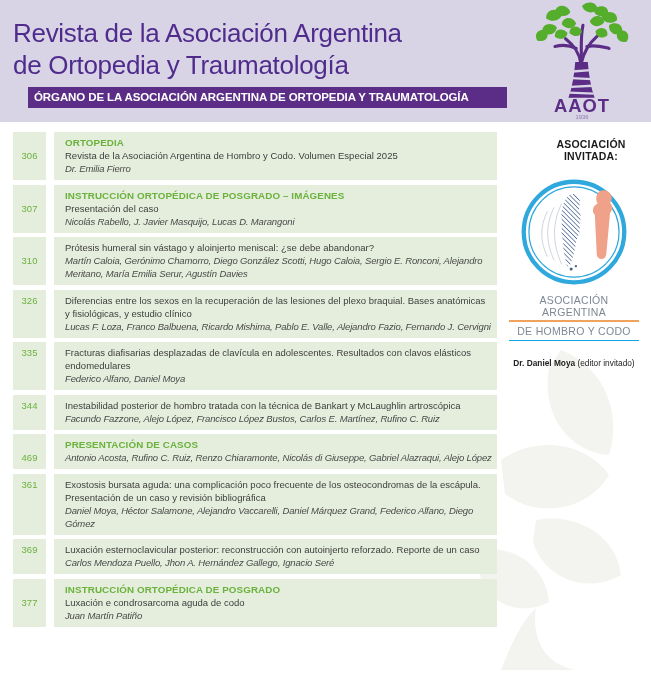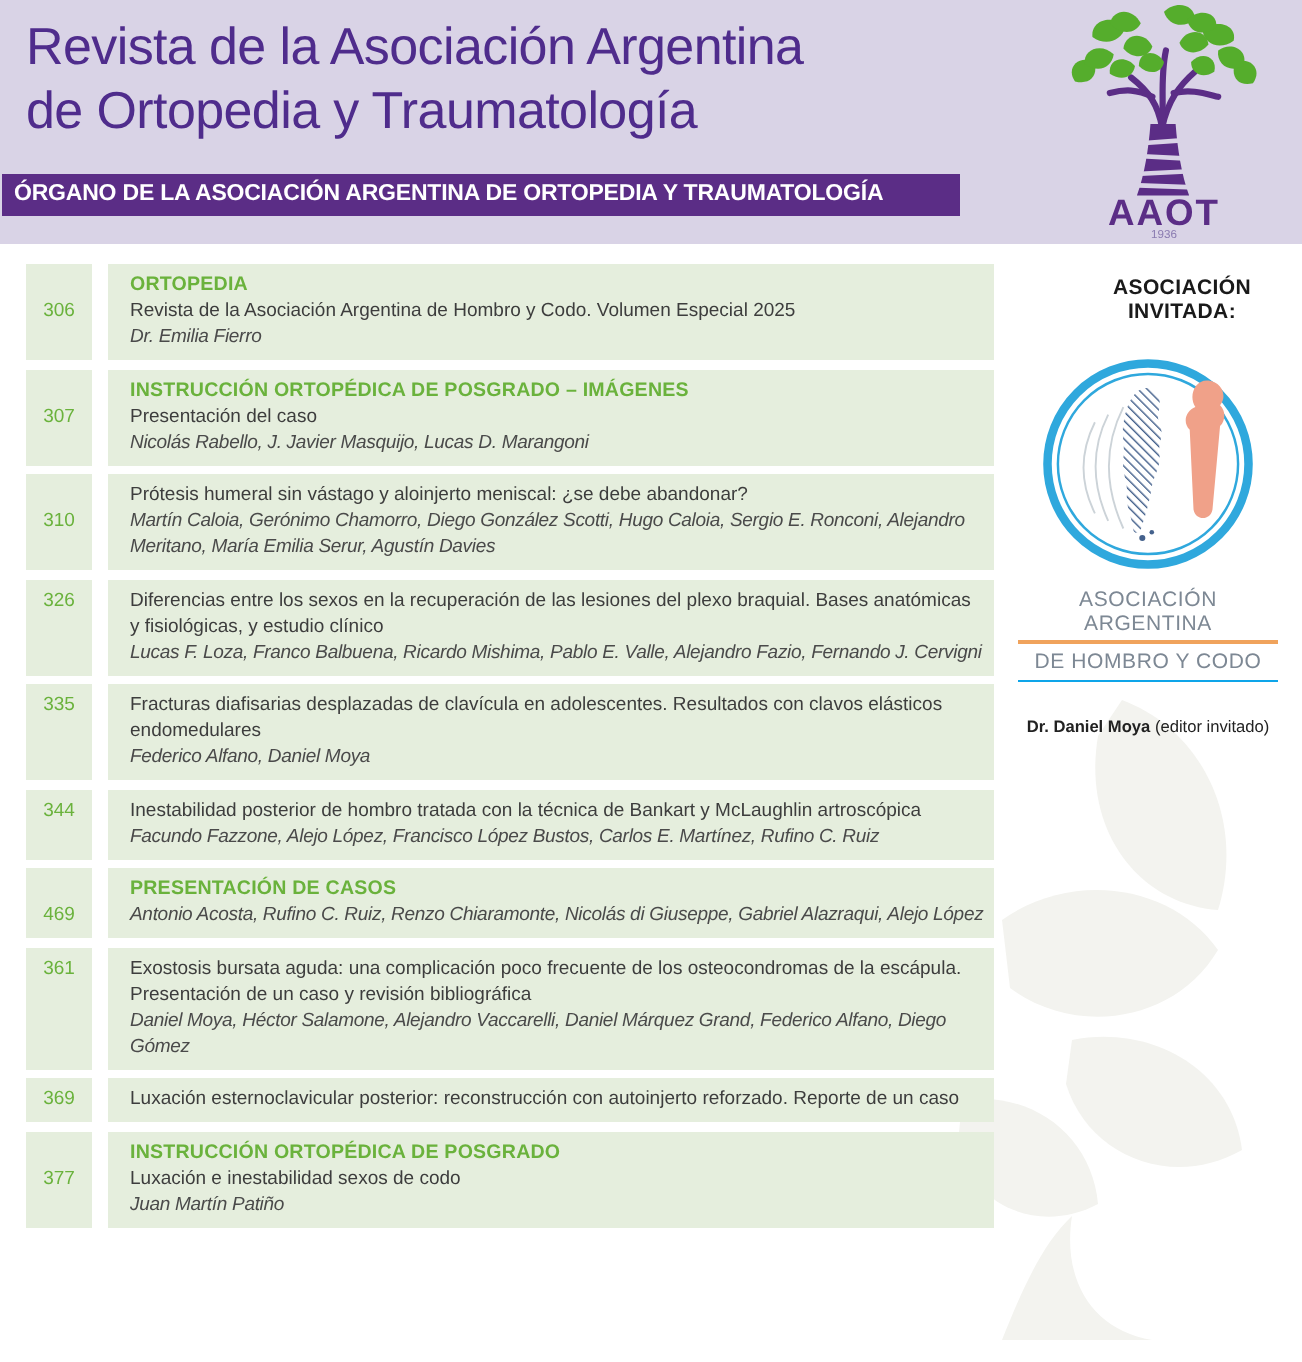--- a/index.html
+++ b/index.html
@@ -1,23 +1,23 @@
 <!DOCTYPE html>
 <html><head>
 <meta charset="utf-8">
 <style>
   html,body{margin:0;padding:0;background:#fff;}
   .page{position:relative;width:651px;height:681px;background:#ffffff;overflow:hidden;
         font-family:"Liberation Sans",sans-serif;}
 
   
   .header{position:relative;height:122px;background:#d9d3e6;}
-  .journal-title{position:absolute;left:13px;top:7px;font-size:26px;line-height:32px;
+  .journal-title{position:absolute;left:13px;top:17px;font-size:26px;line-height:32px;
                  color:#4f2c8c;font-weight:400;white-space:pre-line;letter-spacing:-0.3px;}
-  .organ-bar{position:absolute;left:1px;top:87px;width:479px;height:21px;background:#5b2d86;
+  .organ-bar{position:absolute;left:28px;top:87px;width:479px;height:21px;background:#5b2d86;
              color:#ffffff;font-size:11.5px;font-weight:bold;line-height:21px;
              padding-left:6px;box-sizing:border-box;letter-spacing:-0.1px;}
   .aaot-logo{position:absolute;right:20px;top:2px;width:98px;height:118px;}
 
   
   .watermark{position:absolute;right:-10px;top:350px;width:220px;height:320px;z-index:0;
              pointer-events:none;}
 
   
   .body-area{position:relative;z-index:1;display:flex;padding:10px 0 0 13px;}
@@ -192,30 +192,31 @@
     </div>
   </div>
 
   <div class="entry-row">
     <div class="page-cell">
       <span class="page-num">369</span>
     </div>
     <div class="content-cell">
 
       <div class="entry-title">Luxación esternoclavicular posterior: reconstrucción con autoinjerto reforzado. Reporte de un caso</div>
+      <div class="entry-authors">Carlos Mendoza Puello, Jhon A. Hernández Gallego, Ignacio Seré</div>
     </div>
   </div>
 
   <div class="entry-row has-section">
     <div class="page-cell">
       <span class="page-num">377</span>
     </div>
     <div class="content-cell">
       <div class="section-heading">INSTRUCCIÓN ORTOPÉDICA DE POSGRADO</div>
-      <div class="entry-title">Luxación e inestabilidad sexos de codo</div>
+      <div class="entry-title">Luxación e condrosarcoma aguda de codo</div>
       <div class="entry-authors">Juan Martín Patiño</div>
     </div>
   </div>
 </div>
 
     <div class="sidebar">
       <div class="invited-label">ASOCIACIÓN INVITADA:</div>
 
       <div class="assoc-logo">
         <svg class="assoc-circle-svg" viewBox="0 0 116 116" xmlns="http://www.w3.org/2000/svg">

